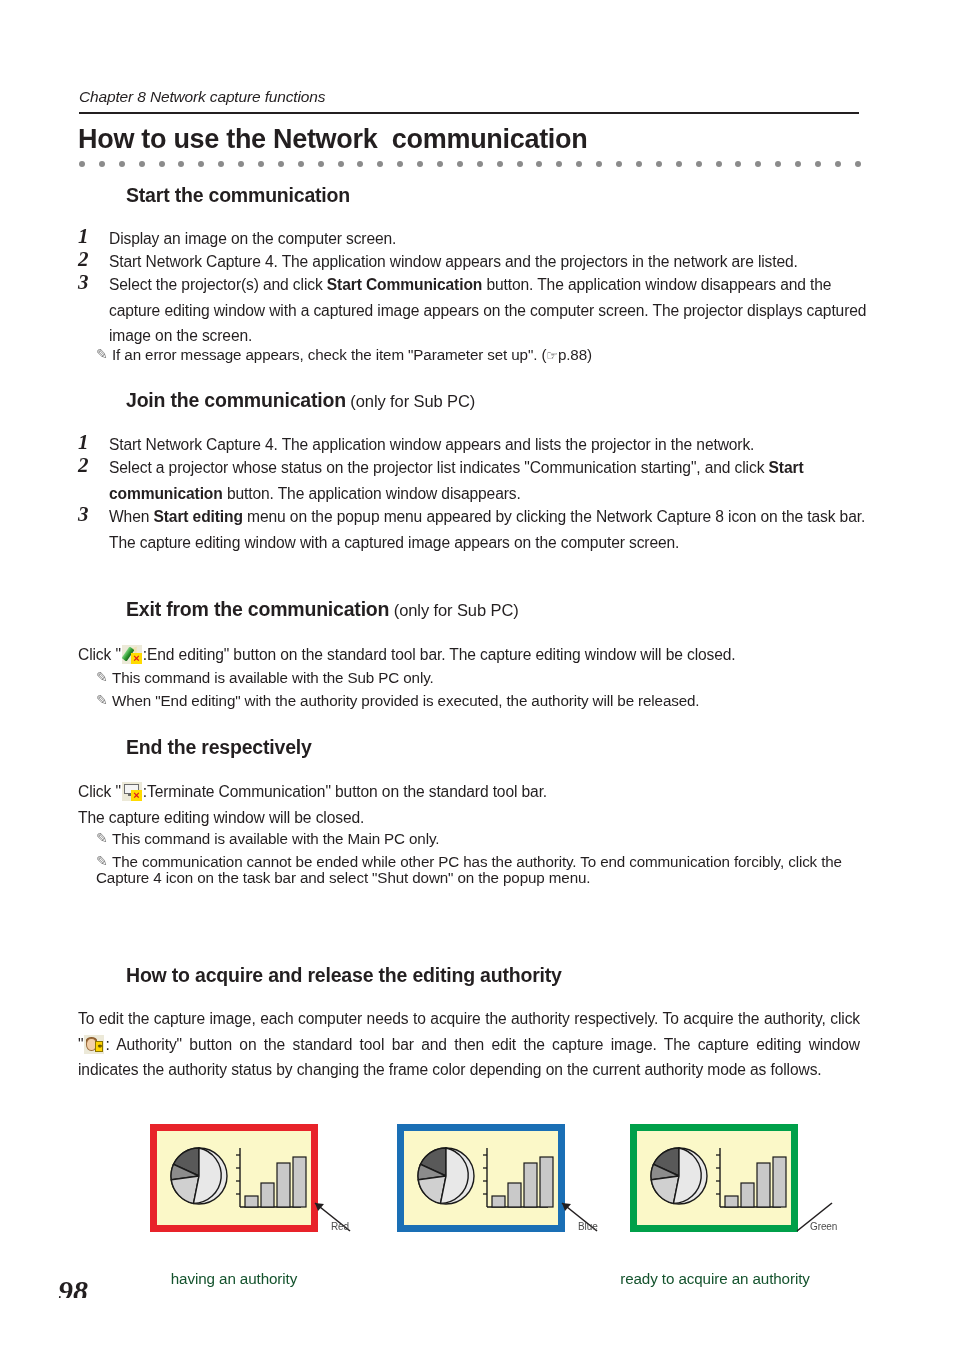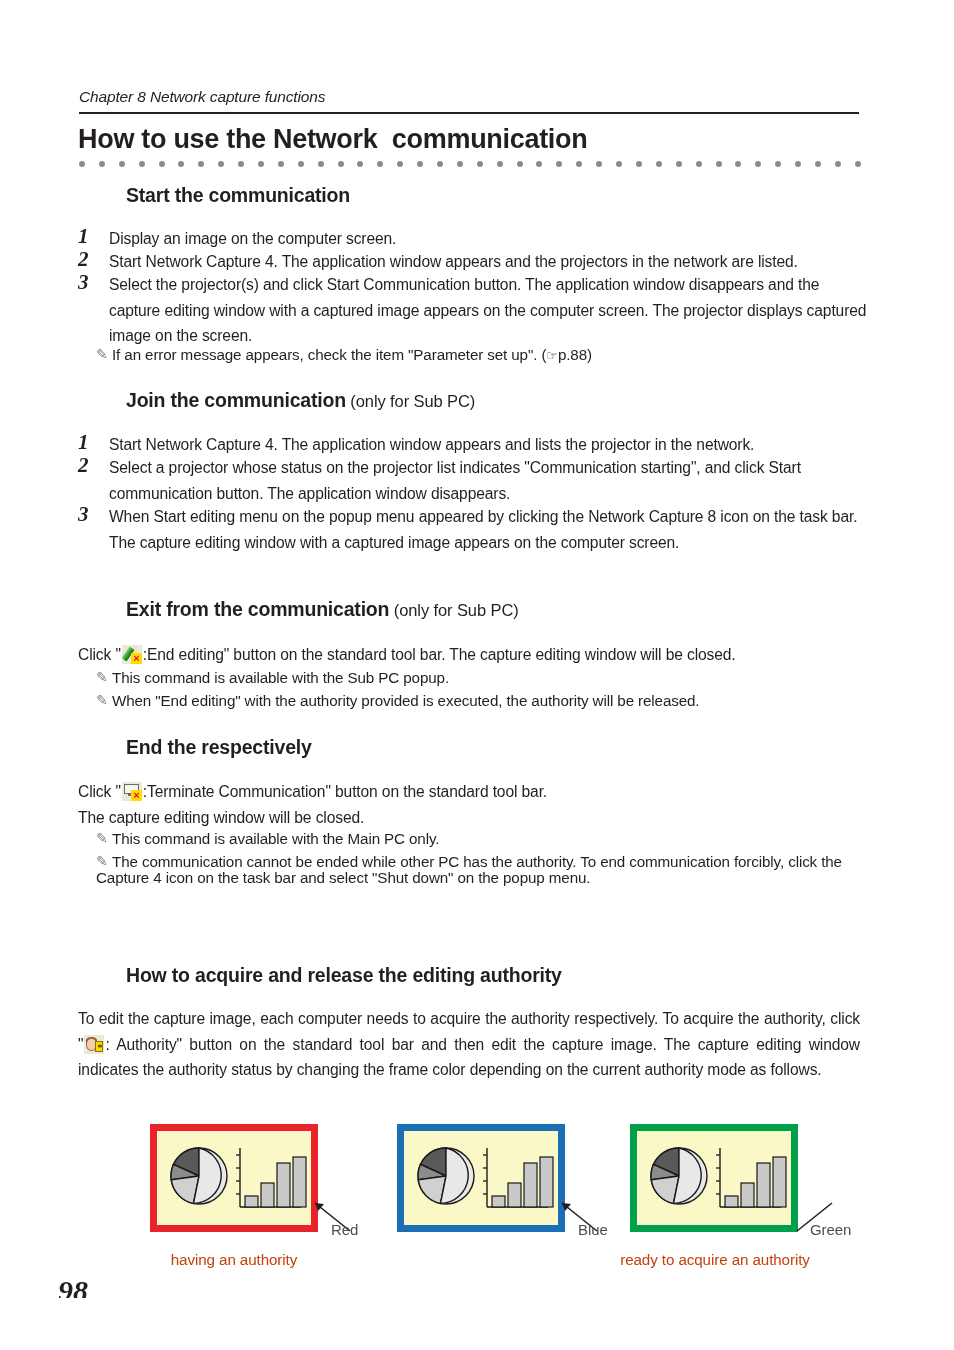--- a/index.html
+++ b/index.html
@@ -133,21 +133,21 @@
     color: #231f20;
   }
   .note .gl {
     display: inline-block;
     width: 16px;
     color: #7a7a7a;
     font-size: 14px;
     transform: translateY(-1px);
   }
 
-  b, .bold { font-weight: normal; }
+  b, .bold { font-weight: bold; }
 
   
   .chip {
     display: inline-block;
     position: relative;
     width: 20px;
     height: 19px;
     vertical-align: -4px;
     background: #ece9d8;
     margin: 0 1px;
@@ -249,33 +249,34 @@
 
   .fr svg { display: block; }
 
   .leader {
     position: absolute;
     overflow: visible;
   }
 
   .colorlbl {
     position: absolute;
-    font-size: 15px;
+    font-size: 10px;
     color: #4d4d4d;
     letter-spacing: -0.1px;
     white-space: nowrap;
   }
   .caption {
     position: absolute;
     font-size: 15.2px;
     line-height: 20px;
-    color: #c2410c;
+    color: #14532d;
     letter-spacing: -0.1px;
     text-align: center;
     white-space: pre-line;
+    margin-top: 19px;
   }
 
   
   .folio {
     position: absolute;
     left: 40px;
     top: 1268px;
     font-size: 30px;
     font-weight: bold;
     font-style: italic;
@@ -380,21 +381,21 @@
 
   <div class="h2" style="top:592px">
     <span>Exit from the communication</span><span class="sub"> (only for Sub PC)</span>
   </div>
 
   <div class="para" style="left:78px; top:636px; width:790px">
     <span>Click "</span><span class="chip chip-pencil"><span class="ptip"></span><span class="pbody"></span><span class="chip-x">×</span></span><span>:End editing" button on the standard tool bar. The capture editing window will be closed.</span>
   </div>
 
   <div class="note" style="left:96px; top:664px; width:770px">
-    <span class="gl">✎</span><span>This command is available with the Sub PC popup.</span>
+    <span class="gl">✎</span><span>This command is available with the Sub PC only.</span>
   </div>
   <div class="note" style="left:96px; top:687px; width:770px">
     <span class="gl">✎</span><span>When "End editing" with the authority provided is executed, the authority will be released.</span>
   </div>
 
   <div class="h2" style="top:730px">
     <span>End the respectively</span>
   </div>
 
   <div class="para" style="left:78px; top:773px; width:790px">

